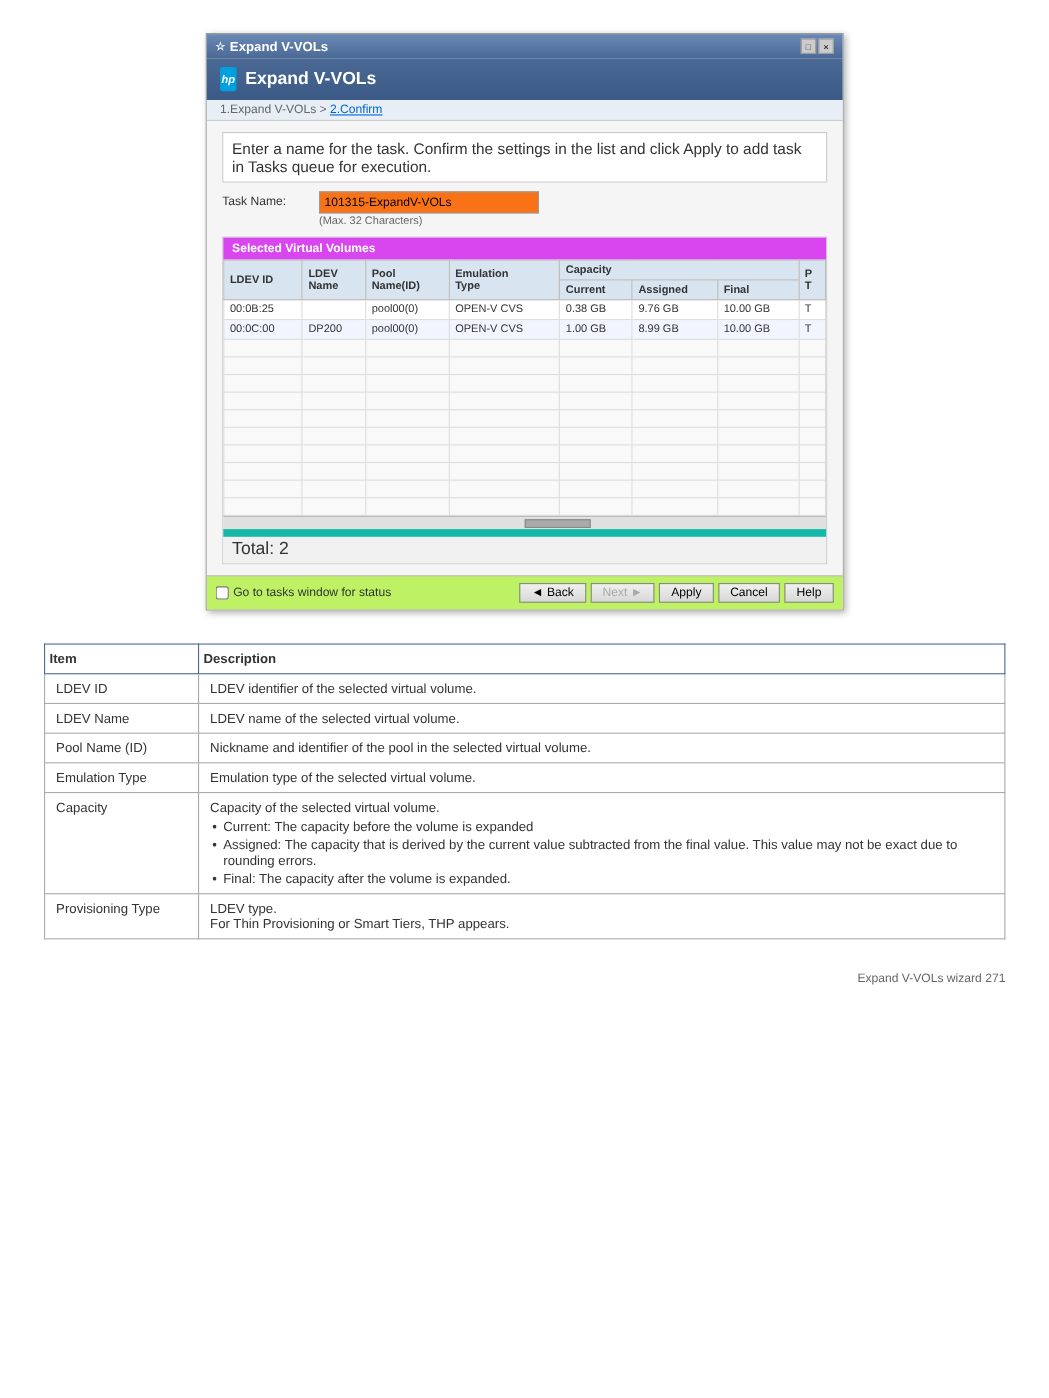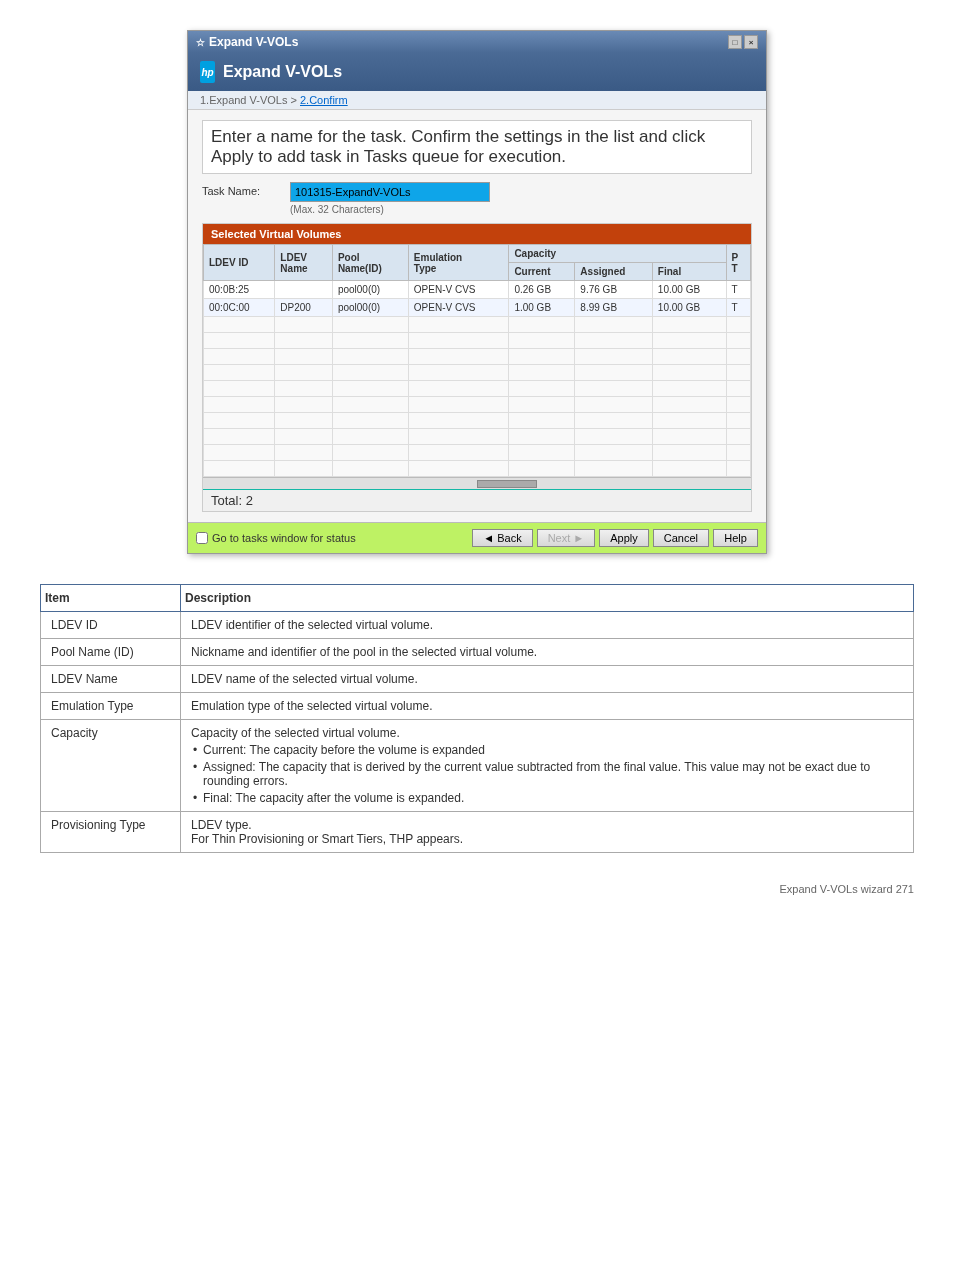--- a/index.html
+++ b/index.html
@@ -110,21 +110,21 @@
       text-decoration: underline;
       margin-top: 20px;
     }
 
     .dialog-body {
       padding: 10px 14px;
       background: #f5f5f5;
     }
 
     .instruction-text {
-      font-size: 17px;
+      font-size: 14px;
       color: #333;
       margin-bottom: 8px;
       background: #fff;
       padding: 6px 8px;
       border: 1px solid #ccc;
     }
 
     .task-name-row {
       display: flex;
       align-items: flex-start;
@@ -143,36 +143,36 @@
       display: flex;
       flex-direction: column;
     }
 
     .task-name-input {
       width: 200px;
       height: 20px;
       border: 1px solid #999;
       padding: 2px 4px;
       font-size: 11px;
-      background: #0ea5e9;
+      background: #f97316;
     }
 
     .max-chars-hint {
       font-size: 10px;
       color: #666;
       margin-top: 2px;
     }
 
     .selected-volumes-section {
       background: #fff;
       border: 1px solid #ccc;
     }
 
     .selected-volumes-header {
-      background: #c2410c;
+      background: #d946ef;
       color: #fff;
       padding: 4px 8px;
       font-size: 11px;
       font-weight: bold;
     }
 
     .volumes-table {
       width: 100%;
       border-collapse: collapse;
       font-size: 10px;
@@ -208,23 +208,23 @@
       background: #d8e4f0;
     }
 
     .sub-header-row th {
       background: #d8e4f0;
       font-size: 10px;
     }
 
     .total-row {
       padding: 3px 8px;
-      font-size: 13px;
+      font-size: 16px;
       background: #f0f0f0;
-      border-top: 1px solid #14b8a6;
+      border-top: 7px solid #14b8a6;
     }
 
     .dialog-footer {
       background: #bef264;
       padding: 6px 8px;
       display: flex;
       align-items: center;
       gap: 4px;
       border-top: 1px solid #bbb;
     }
@@ -392,21 +392,21 @@
               <th>Final</th>
             </tr>
           </thead>
           <tbody id="volumes-tbody">
 
           <tr>
       <td>00:0B:25</td>
       <td></td>
       <td>pool00(0)</td>
       <td>OPEN-V CVS</td>
-      <td>0.26 GB</td>
+      <td>0.38 GB</td>
       <td>9.76 GB</td>
       <td>10.00 GB</td>
       <td>T</td>
     </tr>
               <tr>
       <td>00:0C:00</td>
       <td>DP200</td>
       <td>pool00(0)</td>
       <td>OPEN-V CVS</td>
       <td>1.00 GB</td>
@@ -550,26 +550,26 @@
         <th>Description</th>
       </tr>
     </thead>
     <tbody id="ref-tbody">
 
     <tr>
       <td>LDEV ID</td>
       <td><span>LDEV identifier of the selected virtual volume.</span></td>
     </tr>
         <tr>
+      <td>LDEV Name</td>
+      <td><span>LDEV name of the selected virtual volume.</span></td>
+    </tr>
+        <tr>
       <td>Pool Name (ID)</td>
       <td><span>Nickname and identifier of the pool in the selected virtual volume.</span></td>
-    </tr>
-        <tr>
-      <td>LDEV Name</td>
-      <td><span>LDEV name of the selected virtual volume.</span></td>
     </tr>
         <tr>
       <td>Emulation Type</td>
       <td><span>Emulation type of the selected virtual volume.</span></td>
     </tr>
         <tr>
       <td>Capacity</td>
       <td><span>Capacity of the selected virtual volume.</span><div class="bullet-item">Current: The capacity before the volume is expanded</div><div class="bullet-item">Assigned: The capacity that is derived by the current value subtracted from the final value. This value may not be exact due to rounding errors.</div><div class="bullet-item">Final: The capacity after the volume is expanded.</div></td>
     </tr>
         <tr>

